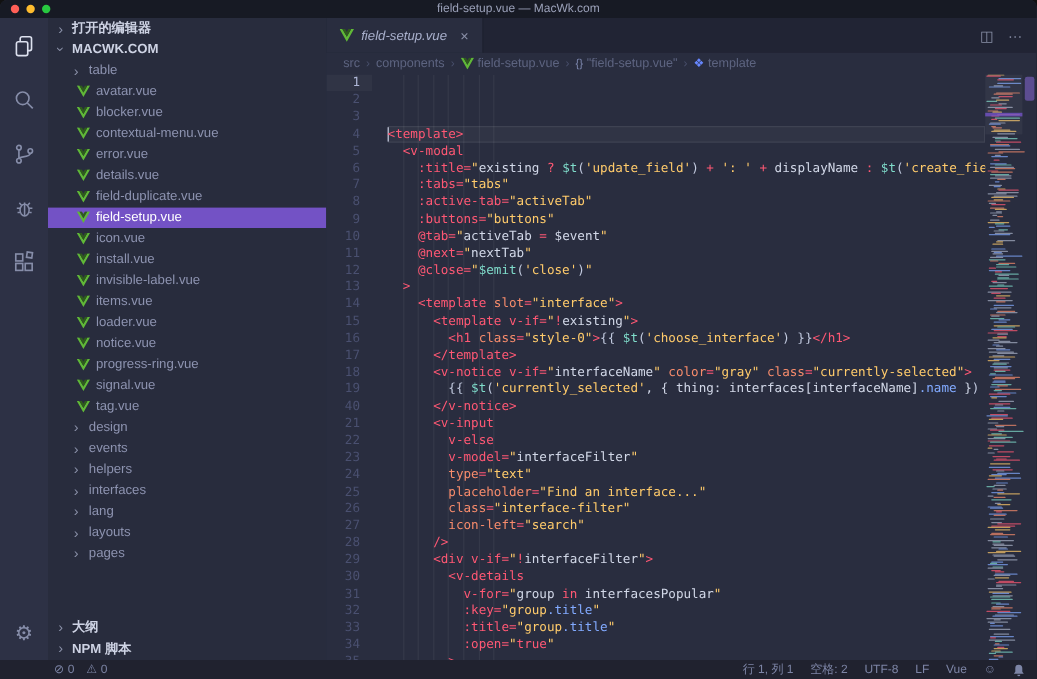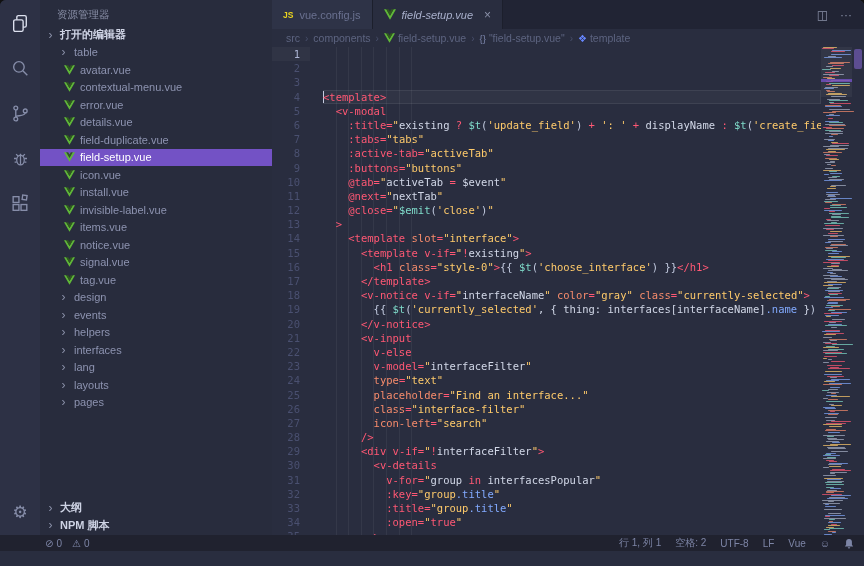--- a/index.html
+++ b/index.html
@@ -83,20 +83,28 @@
   .sb-stat{display:flex;gap:3px;align-items:center;cursor:pointer;}
   .sb-right{margin-left:auto;display:flex;gap:14px;align-items:center;}
   .sb-right .st-item{cursor:pointer;white-space:nowrap;}
   .st-icon{cursor:pointer;display:flex;align-items:center;}
 </style>
 </head>
 <body>
 
 <div class="window">
 
+  <div class="titlebar">
+    <div class="lights">
+      <span class="light red"></span>
+      <span class="light yellow"></span>
+      <span class="light green"></span>
+    </div>
+    <div class="title">field-setup.vue — MacWk.com</div>
+  </div>
 
   <div class="main">
 
     <div class="activitybar">
       <div class="ab-icon active">
         <svg width="21" height="21" viewBox="0 0 20 20" fill="none" stroke="currentColor" stroke-width="1.3">
           <rect x="6.5" y="2.5" width="9" height="11" rx="1.5"></rect>
           <rect x="3.5" y="6.5" width="9" height="11" rx="1.5" fill="#2d3145"></rect>
         </svg>
       </div>
@@ -125,24 +133,27 @@
           <rect x="3" y="3.5" width="5.5" height="5.5"></rect>
           <rect x="3" y="11" width="5.5" height="5.5"></rect>
           <rect x="10.5" y="11" width="5.5" height="5.5"></rect>
           <rect x="11.8" y="2.2" width="4.2" height="4.2" transform="rotate(8 13.9 4.3)"></rect>
         </svg>
       </div>
       <div class="ab-icon ab-gear">⚙</div>
     </div>
 
     <div class="sidebar">
-      <div class="sb-title">资源管理器</div>
       <div class="sb-row section">
         <span class="chev">›</span>
         <span>打开的编辑器</span>
+      </div>
+      <div class="sb-row section">
+        <span class="chev open">›</span>
+        <span>MACWK.COM</span>
       </div>
       <div id="tree">
           <div class="tree-item folder">
             <span class="chev">›</span>
             <span class="lbl">table</span>
           </div>
           <div class="tree-item file">
             <span class="vicon">
               <svg width="11" height="10" viewBox="0 0 24 21">
   <path fill="#60b838" d="M0 0l12 21L24 0h-4.7L12 12.8 4.6 0z"></path>
@@ -151,20 +162,29 @@
             </span>
             <span class="lbl">avatar.vue</span>
           </div>
           <div class="tree-item file">
             <span class="vicon">
               <svg width="11" height="10" viewBox="0 0 24 21">
   <path fill="#60b838" d="M0 0l12 21L24 0h-4.7L12 12.8 4.6 0z"></path>
   <path fill="#2f5b1d" d="M4.6 0L12 12.8 19.3 0h-4.5L12 4.9 9.1 0z"></path>
               </svg>
             </span>
+            <span class="lbl">blocker.vue</span>
+          </div>
+          <div class="tree-item file">
+            <span class="vicon">
+              <svg width="11" height="10" viewBox="0 0 24 21">
+  <path fill="#60b838" d="M0 0l12 21L24 0h-4.7L12 12.8 4.6 0z"></path>
+  <path fill="#2f5b1d" d="M4.6 0L12 12.8 19.3 0h-4.5L12 4.9 9.1 0z"></path>
+              </svg>
+            </span>
             <span class="lbl">contextual-menu.vue</span>
           </div>
           <div class="tree-item file">
             <span class="vicon">
               <svg width="11" height="10" viewBox="0 0 24 21">
   <path fill="#60b838" d="M0 0l12 21L24 0h-4.7L12 12.8 4.6 0z"></path>
   <path fill="#2f5b1d" d="M4.6 0L12 12.8 19.3 0h-4.5L12 4.9 9.1 0z"></path>
               </svg>
             </span>
             <span class="lbl">error.vue</span>
@@ -232,21 +252,39 @@
             </span>
             <span class="lbl">items.vue</span>
           </div>
           <div class="tree-item file">
             <span class="vicon">
               <svg width="11" height="10" viewBox="0 0 24 21">
   <path fill="#60b838" d="M0 0l12 21L24 0h-4.7L12 12.8 4.6 0z"></path>
   <path fill="#2f5b1d" d="M4.6 0L12 12.8 19.3 0h-4.5L12 4.9 9.1 0z"></path>
               </svg>
             </span>
+            <span class="lbl">loader.vue</span>
+          </div>
+          <div class="tree-item file">
+            <span class="vicon">
+              <svg width="11" height="10" viewBox="0 0 24 21">
+  <path fill="#60b838" d="M0 0l12 21L24 0h-4.7L12 12.8 4.6 0z"></path>
+  <path fill="#2f5b1d" d="M4.6 0L12 12.8 19.3 0h-4.5L12 4.9 9.1 0z"></path>
+              </svg>
+            </span>
             <span class="lbl">notice.vue</span>
+          </div>
+          <div class="tree-item file">
+            <span class="vicon">
+              <svg width="11" height="10" viewBox="0 0 24 21">
+  <path fill="#60b838" d="M0 0l12 21L24 0h-4.7L12 12.8 4.6 0z"></path>
+  <path fill="#2f5b1d" d="M4.6 0L12 12.8 19.3 0h-4.5L12 4.9 9.1 0z"></path>
+              </svg>
+            </span>
+            <span class="lbl">progress-ring.vue</span>
           </div>
           <div class="tree-item file">
             <span class="vicon">
               <svg width="11" height="10" viewBox="0 0 24 21">
   <path fill="#60b838" d="M0 0l12 21L24 0h-4.7L12 12.8 4.6 0z"></path>
   <path fill="#2f5b1d" d="M4.6 0L12 12.8 19.3 0h-4.5L12 4.9 9.1 0z"></path>
               </svg>
             </span>
             <span class="lbl">signal.vue</span>
           </div>
@@ -296,24 +334,20 @@
         <div class="sb-row section">
           <span class="chev">›</span>
           <span>NPM 脚本</span>
         </div>
       </div>
     </div>
 
     <div class="editor-col">
       <div class="tabbar">
         <div id="tabs" style="display:flex;">
-            <div class="tab">
-              <span class="js-badge">JS</span>
-              <span>vue.config.js</span>
-            </div>
             <div class="tab active">
               <span style="display: flex;">
                 <svg width="12" height="11" viewBox="0 0 24 21">
   <path fill="#60b838" d="M0 0l12 21L24 0h-4.7L12 12.8 4.6 0z"></path>
   <path fill="#2f5b1d" d="M4.6 0L12 12.8 19.3 0h-4.5L12 4.9 9.1 0z"></path>
                 </svg>
               </span>
               <span>field-setup.vue</span>
               <span class="close">×</span>
             </div>
@@ -366,21 +400,21 @@
             <div class="g-line">10</div>
             <div class="g-line">11</div>
             <div class="g-line">12</div>
             <div class="g-line">13</div>
             <div class="g-line">14</div>
             <div class="g-line">15</div>
             <div class="g-line">16</div>
             <div class="g-line">17</div>
             <div class="g-line">18</div>
             <div class="g-line">19</div>
-            <div class="g-line">20</div>
+            <div class="g-line">40</div>
             <div class="g-line">21</div>
             <div class="g-line">22</div>
             <div class="g-line">23</div>
             <div class="g-line">24</div>
             <div class="g-line">25</div>
             <div class="g-line">26</div>
             <div class="g-line">27</div>
             <div class="g-line">28</div>
             <div class="g-line">29</div>
             <div class="g-line">30</div>

